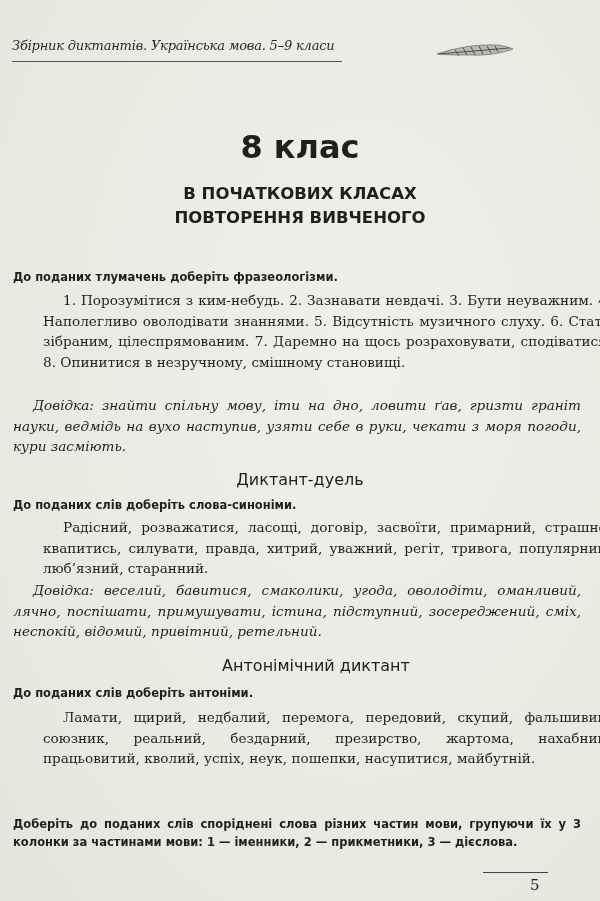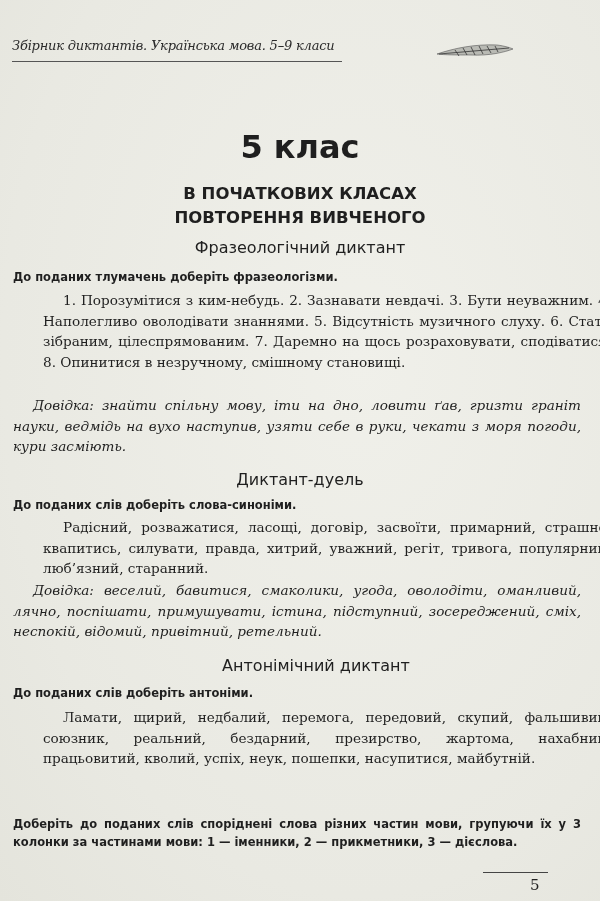--- a/index.html
+++ b/index.html
@@ -73,28 +73,27 @@
       <line x1="20" y1="8" x2="24" y2="14"></line>
       <line x1="28" y1="6" x2="32" y2="13"></line>
       <line x1="36" y1="5" x2="40" y2="13"></line>
       <line x1="44" y1="4" x2="48" y2="12"></line>
       <line x1="52" y1="4" x2="56" y2="11"></line>
       <line x1="60" y1="4" x2="63" y2="10"></line>
       <line x1="4" y1="12" x2="74" y2="6"></line>
     </g>
   </svg>
 
-  <div class="chapter-title">5 клас</div>
+  <div class="chapter-title">8 клас</div>
 
   <div class="section-title">
     <div>В ПОЧАТКОВИХ КЛАСАХ</div>
     <div>ПОВТОРЕННЯ ВИВЧЕНОГО</div>
   </div>
 
-  <div class="h3" style="top:238px;">Фразеологічний диктант</div>
   <div class="task" style="top:268px;">До поданих тлумачень доберіть фразеологізми.</div>
   <div class="body" style="top:290px;">1. Порозумітися з ким-небудь. 2. Зазнавати невдачі. 3. Бути неуважним. 4. Наполегливо оволодівати знаннями. 5. Відсутність музичного слуху. 6. Стати зібраним, цілеспрямованим. 7. Даремно на щось розраховувати, сподіватися. 8. Опинитися в незручному, смішному становищі.</div>
   <div class="hint" style="top:395px;">
     <b>Довідка:</b>
     <span>знайти спільну мову, іти на дно, ловити ґав, гризти граніт науки, ведмідь на вухо наступив, узяти себе в руки, чекати з моря погоди, кури засміють.</span>
   </div>
 
   <div class="h3" style="top:470px;">Диктант-дуель</div>
   <div class="task" style="top:496px;">До поданих слів доберіть слова-синоніми.</div>
   <div class="body" style="top:517px;">Радісний, розважатися, ласощі, договір, засвоїти, примарний, страшно, квапитись, силувати, правда, хитрий, уважний, регіт, тривога, популярний, люб’язний, старанний.</div>

